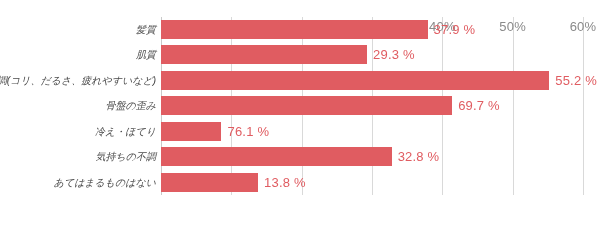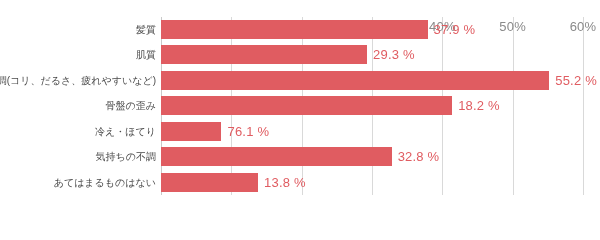--- a/index.html
+++ b/index.html
@@ -76,20 +76,21 @@
   
   .cat-label {
     position: absolute;
     right: 0;
     text-align: right;
     font-size: 10px;
     color: #4a4a4a;
     white-space: nowrap;
     line-height: 25.4px;
     height: 25.4px;
+    font-style: italic;
   }
   .cat-labels {
     position: absolute;
     left: 0;
     top: 17px;
     width: 156px;
     height: 178px;
   }
 </style>
 </head>
@@ -133,21 +134,21 @@
         <div class="row" style="top: 25.4286px; height: 25.4286px;">
           <div class="bar" style="width: 206.077px; background: rgb(224, 92, 97);"></div>
           <div class="bar-value" style="left: 212.077px; color: rgb(224, 92, 97);">29.3 %</div>
         </div>
         <div class="row" style="top: 50.8571px; height: 25.4286px;">
           <div class="bar" style="width: 388.24px; background: rgb(224, 92, 97);"></div>
           <div class="bar-value" style="left: 394.24px; color: rgb(224, 92, 97);">55.2 %</div>
         </div>
         <div class="row" style="top: 76.2857px; height: 25.4286px;">
           <div class="bar" style="width: 291.18px; background: rgb(224, 92, 97);"></div>
-          <div class="bar-value" style="left: 297.18px; color: rgb(224, 92, 97);">18.2 %</div>
+          <div class="bar-value" style="left: 297.18px; color: rgb(224, 92, 97);">69.7 %</div>
         </div>
         <div class="row" style="top: 101.714px; height: 25.4286px;">
           <div class="bar" style="width: 60.4867px; background: rgb(224, 92, 97);"></div>
           <div class="bar-value" style="left: 66.4867px; color: rgb(224, 92, 97);">76.1 %</div>
         </div>
         <div class="row" style="top: 127.143px; height: 25.4286px; padding-left: 28px;">
           <div class="bar" style="width: 230.693px; background: rgb(224, 92, 97);"></div>
           <div class="bar-value" style="left: 236.693px; color: rgb(224, 92, 97);">32.8 %</div>
         </div>
         <div class="row" style="top: 152.571px; height: 25.4286px;">

